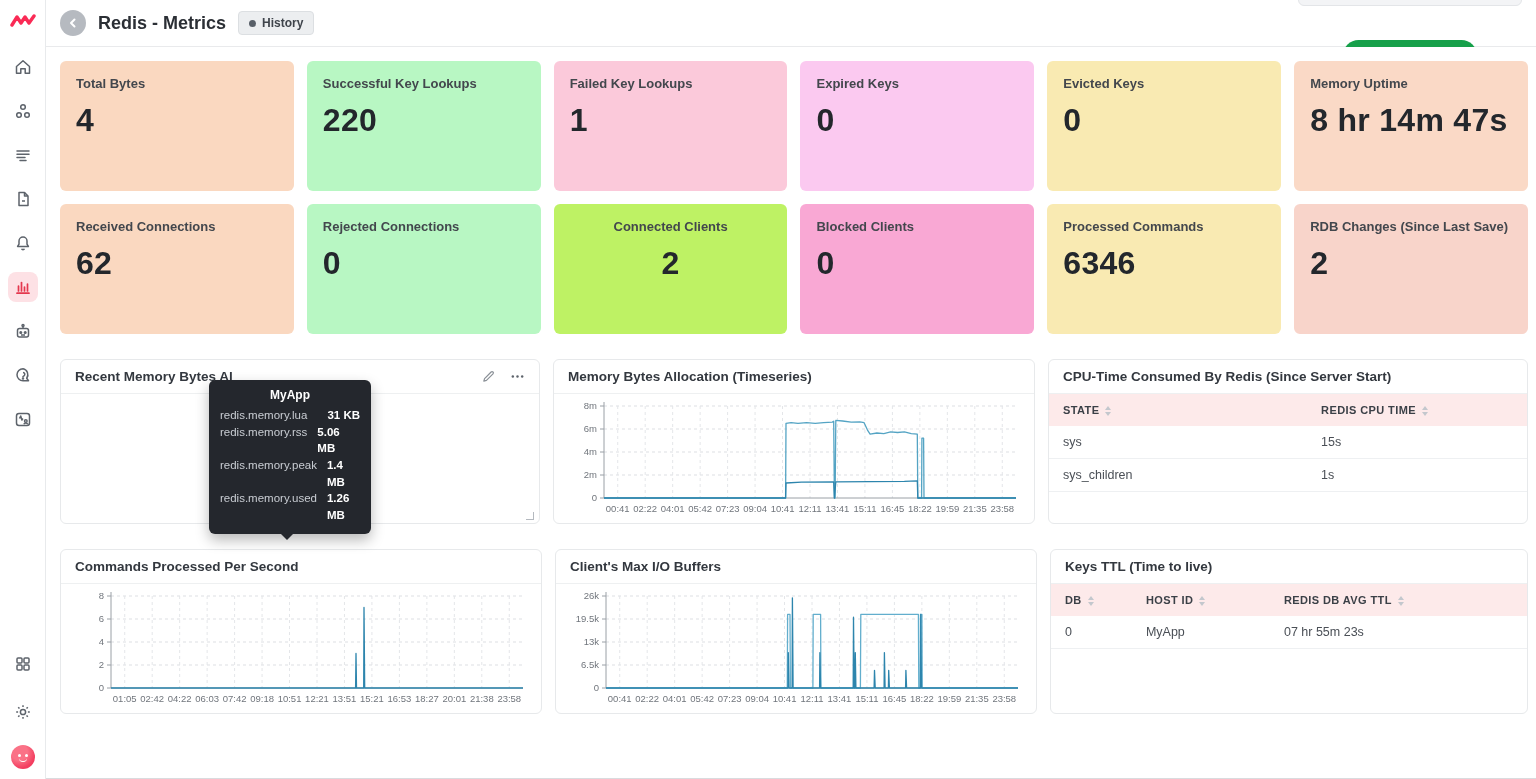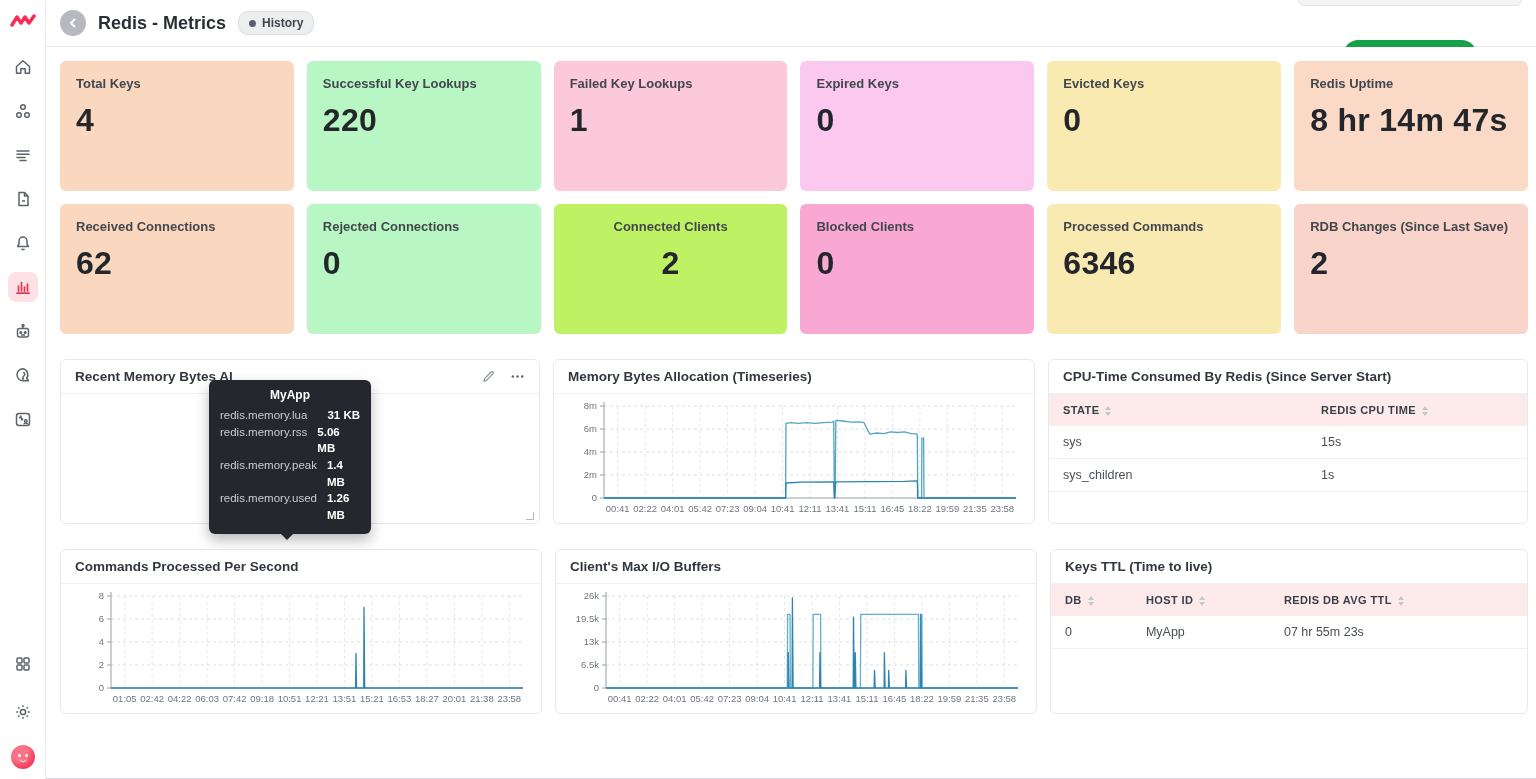--- a/index.html
+++ b/index.html
@@ -25,21 +25,21 @@
     border-bottom:1.5px solid #fff; border-radius:0 0 8px 8px; }
 
   
   .main { flex:1; display:flex; flex-direction:column; height:100%; border-bottom:1px solid #d9dbde; }
   .topbar { height:47px; min-height:47px; border-bottom:1px solid #e9eaec; display:flex;
     align-items:center; padding:0 14px; gap:12px; background:#fff; }
   .back-btn { width:26px; height:26px; border-radius:50%; background:#b6bac0; display:flex;
     align-items:center; justify-content:center; cursor:pointer; }
   .page-title { font-size:18px; font-weight:700; color:#2b2f35; }
   .history-pill { display:flex; align-items:center; gap:6px; background:#eceef0;
-    border:1px solid #dcdfe2; border-radius:10px; padding:4px 10px; cursor:pointer; }
+    border:1px solid #dcdfe2; border-radius:4px; padding:4px 10px; cursor:pointer; }
   .history-pill .dot { width:7px; height:7px; border-radius:50%; background:#585f68; }
   .history-pill .txt { font-size:12px; font-weight:600; color:#3f444b; }
   .topbar-right { margin-left:auto; display:flex; align-items:center; gap:10px;flex-direction:column; }
   .date-pill { display:flex; align-items:center; gap:8px; background:#f3f4f6;
     border:1px solid #e3e5e8; border-radius:6px; padding:6px 12px; cursor:pointer;
     font-size:13px; color:#3d424a; }
   .date-pill .sep { color:#8a9097; }
   .add-widget-btn { background:#16a04a; color:#fff; font-size:13px; font-weight:700;
     border:none; border-radius:16px; padding:8px 16px; cursor:pointer;
     font-family:"Liberation Sans", sans-serif;margin-top:24px; }
@@ -216,41 +216,41 @@
           <span>23:59 pm</span>
         </div>
         <button class="add-widget-btn">Add New Widget</button>
       </div>
     </div>
 
     <div class="content">
 
       <div class="stat-grid">
         <div class="stat-card" style="background: rgb(250, 216, 192);">
-          <div class="stat-label">Total Keys</div>
+          <div class="stat-label">Total Bytes</div>
           <div class="stat-value">4</div>
         </div>
         <div class="stat-card" style="background: rgb(184, 247, 195);">
           <div class="stat-label">Successful Key Lookups</div>
           <div class="stat-value">220</div>
         </div>
         <div class="stat-card" style="background: rgb(251, 201, 218);">
           <div class="stat-label">Failed Key Lookups</div>
           <div class="stat-value">1</div>
         </div>
         <div class="stat-card" style="background: rgb(251, 201, 240);">
           <div class="stat-label">Expired Keys</div>
           <div class="stat-value">0</div>
         </div>
         <div class="stat-card" style="background: rgb(249, 234, 178);">
           <div class="stat-label">Evicted Keys</div>
           <div class="stat-value">0</div>
         </div>
         <div class="stat-card" style="background: rgb(250, 217, 198);">
-          <div class="stat-label">Redis Uptime</div>
+          <div class="stat-label">Memory Uptime</div>
           <div class="stat-value">8 hr 14m 47s</div>
         </div>
         <div class="stat-card" style="background: rgb(250, 216, 192);">
           <div class="stat-label">Received Connections</div>
           <div class="stat-value">62</div>
         </div>
         <div class="stat-card" style="background: rgb(184, 247, 195);">
           <div class="stat-label">Rejected Connections</div>
           <div class="stat-value">0</div>
         </div>

